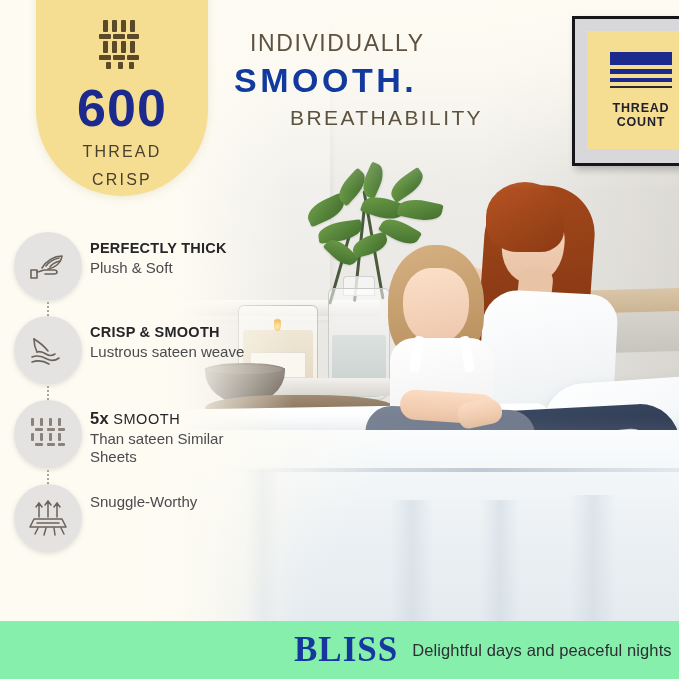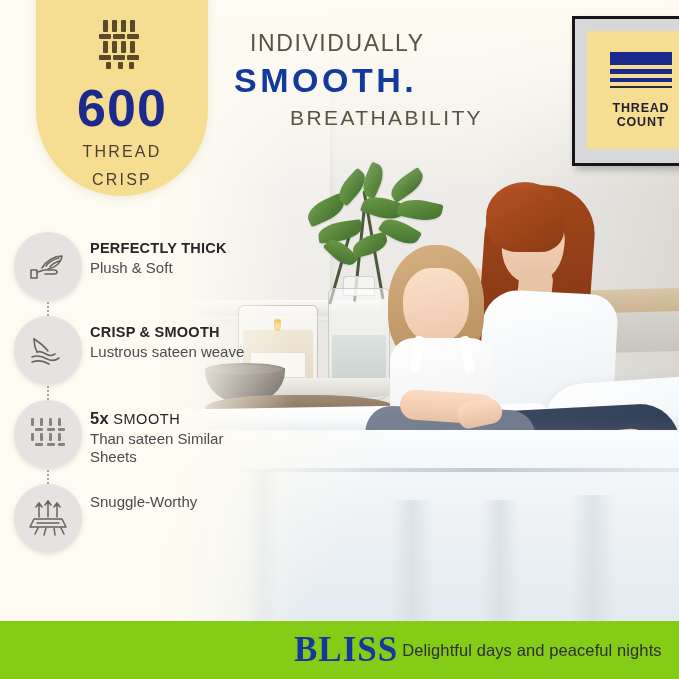--- a/index.html
+++ b/index.html
@@ -333,30 +333,30 @@
   .feat-title .lead { font-size: 16.5px; }
   .feat-title .reg { font-weight: 400; letter-spacing: .6px; }
   .feat-sub {
     font-size: 15px; color: #4b4b50; line-height: 1.22; margin-top: 1px;
     font-weight: 400;
   }
 
   
   #bottombar {
     position: absolute; left: 0; top: 621px; width: 679px; height: 58px;
-    background: #84cc16;
+    background: #86efac;
     display: flex; align-items: center;
   }
   #bottombar .bliss {
     font-family: "Liberation Serif", serif;
     font-size: 35px; font-weight: 700; color: #16389e;
     letter-spacing: 1px; margin-left: 294px;
   }
   #bottombar .tagline {
-    font-size: 16.5px; color: #2e2e33; margin-left: 4px; letter-spacing: .1px;
+    font-size: 16.5px; color: #2e2e33; margin-left: 14px; letter-spacing: .1px;
   }
 </style>
 </head>
 <body>
 
 <div id="stage">
 
   <div id="photo">
     <div class="ph wall"></div>
     <div class="ph wall-panel"></div>

